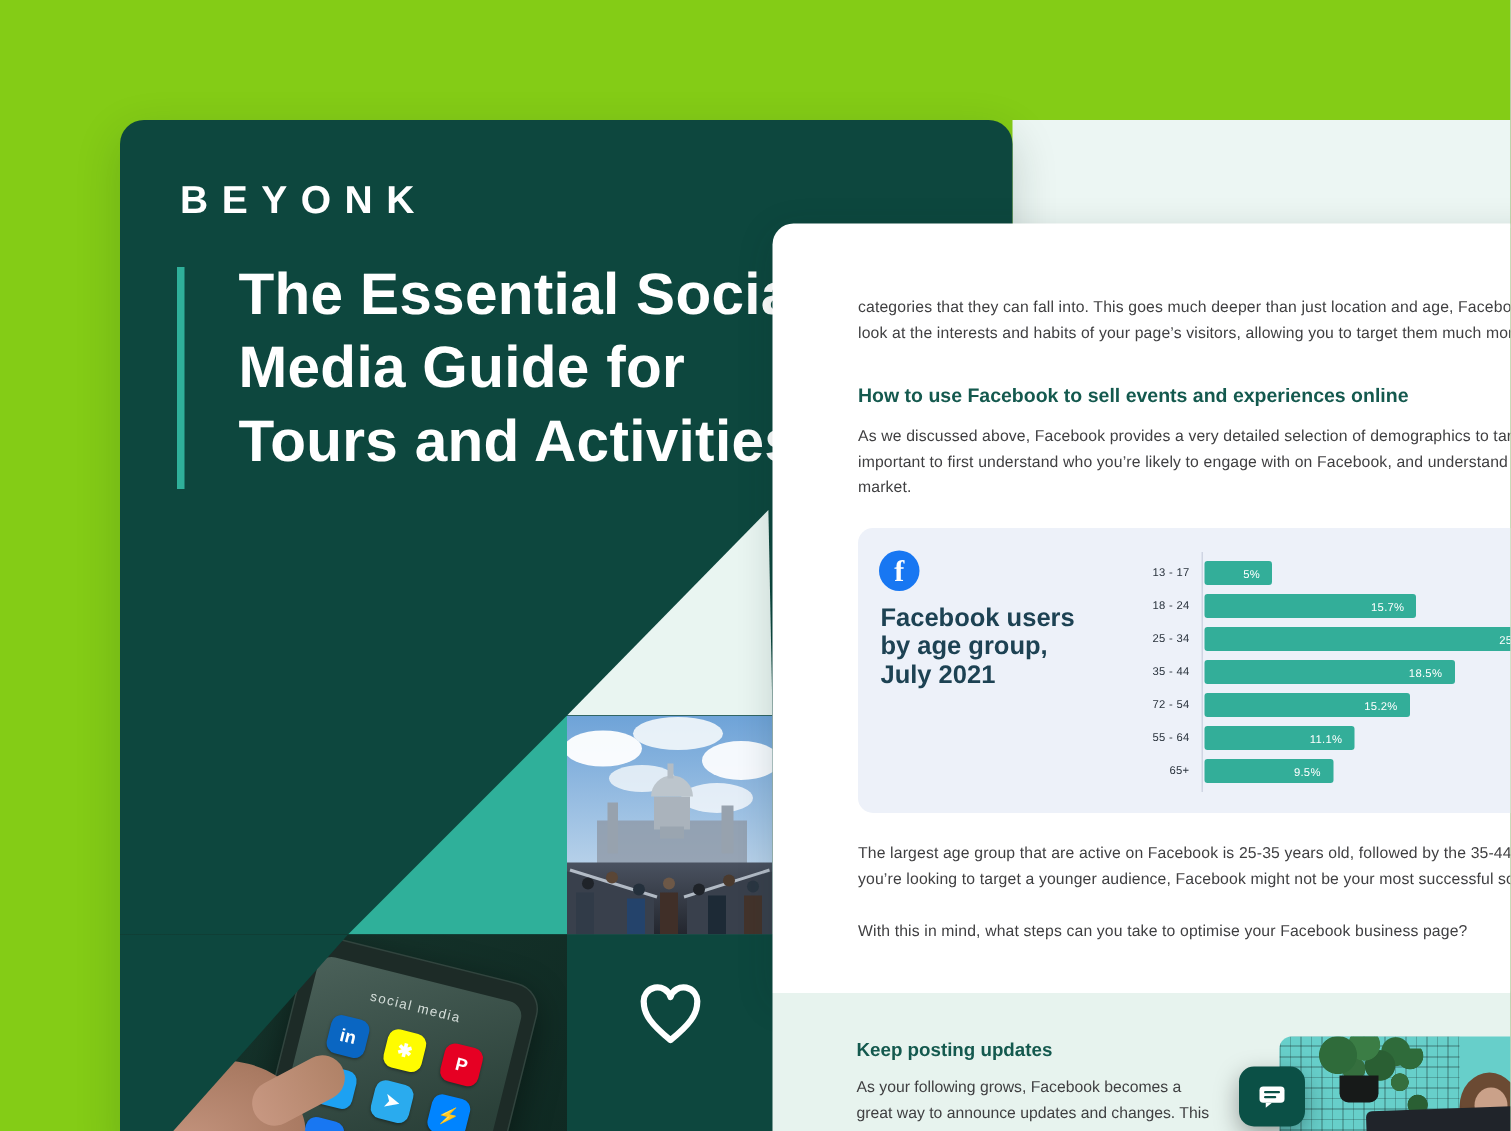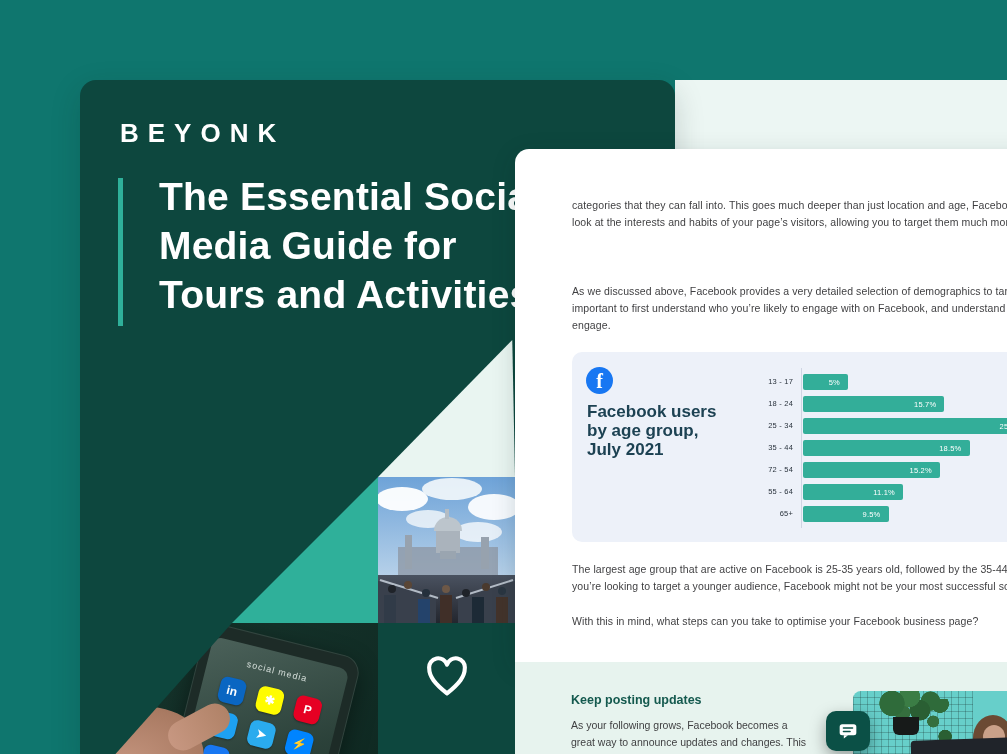--- a/index.html
+++ b/index.html
@@ -1,18 +1,18 @@
 <!DOCTYPE html>
 <html style="--cover-bg: #0d473e; --teal-mid: #2fb09a; --mint-band: #ecf6f3; --mint-tri: #e9f5f1; --mint-section: #e7f3ee; --chart-bg: #edf1f9; --bar-teal: #33ae99; --heading-teal: #14594e; --caption-navy: #1d4253; --fb-blue: #1877f2; --chat-btn: #0b5046;"><head>
 <meta charset="utf-8">
 <style>
   html,body{margin:0;padding:0;background:#ffffff;}
   .screen{
     position:relative;width:1007px;height:754px;overflow:hidden;
-    background:#0f766e;font-family:"Liberation Sans",sans-serif;
+    background:#84cc16;font-family:"Liberation Sans",sans-serif;
     -webkit-font-smoothing:antialiased;
   }
   
   .mint-band{position:absolute;left:675px;top:80px;width:332px;height:72px;background:var(--mint-band,#ecf6f3);}
   
   .cover{
     position:absolute;left:80px;top:80px;width:595px;height:690px;
     background:var(--cover-bg,#0d473e);border-radius:16px;overflow:hidden;
     box-shadow:0 10px 30px rgba(10,40,35,.18);
   }
@@ -183,24 +183,25 @@
       <div class="hand"></div>
       <div class="thumb"></div>
     </div>
     <div class="tri-dark"></div>
   </div>
 
   <div class="page-card">
     <div class="bodyline" style="left:57px;top:50px">categories that they can fall into. This goes much deeper than just location and age, Facebook provides an in-depth</div>
     <div class="bodyline" style="left:57px;top:67px">look at the interests and habits of your page’s visitors, allowing you to target them much more effectively.</div>
 
+    <div class="section-heading">How to use Facebook to sell events and experiences online</div>
 
     <div class="bodyline" style="left:57px;top:136px">As we discussed above, Facebook provides a very detailed selection of demographics to target, however, it’s</div>
     <div class="bodyline" style="left:57px;top:153px">important to first understand who you’re likely to engage with on Facebook, and understand if it fits your target</div>
-    <div class="bodyline" style="left:57px;top:170px">engage.</div>
+    <div class="bodyline" style="left:57px;top:170px">market.</div>
 
     <div class="chart-card">
       <div class="fb-logo">f</div>
       <div class="chart-caption">
         <div>Facebook users</div>
         <div>by age group,</div>
         <div>July 2021</div>
       </div>
       <div class="chart-axis"></div>
       <div class="chart-rows">

